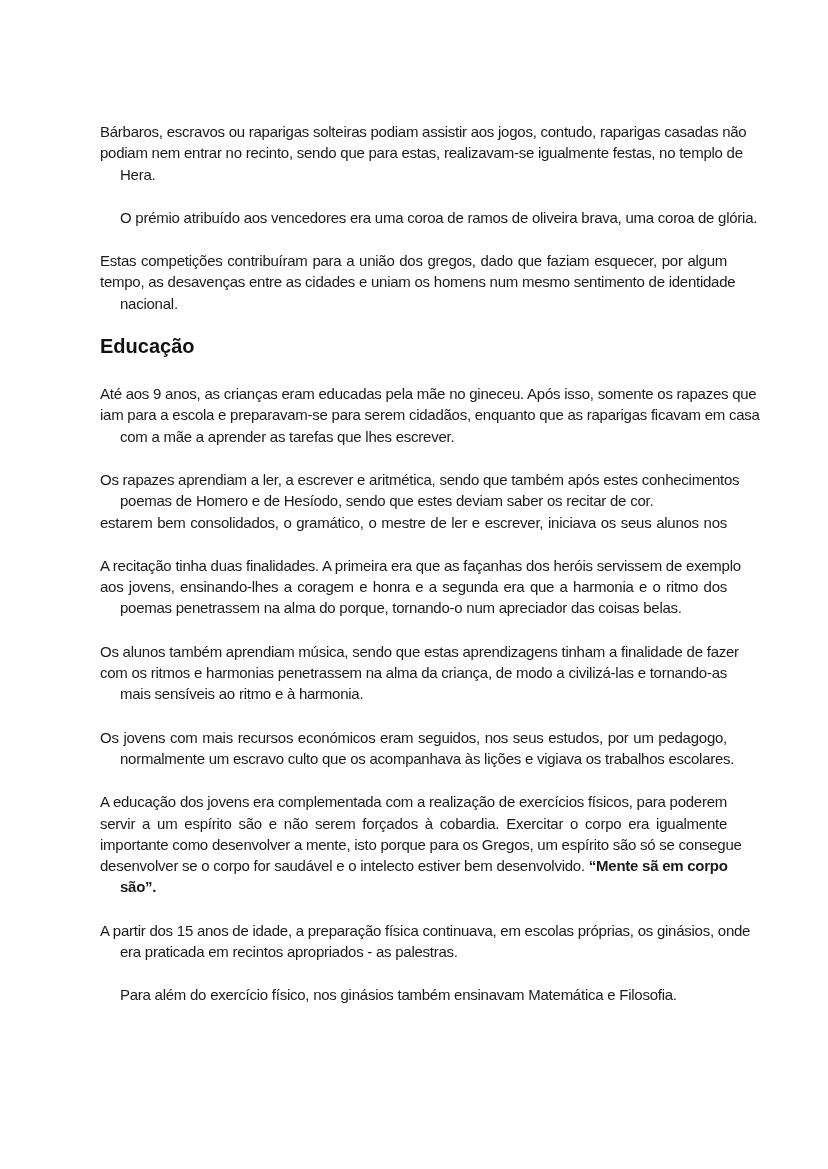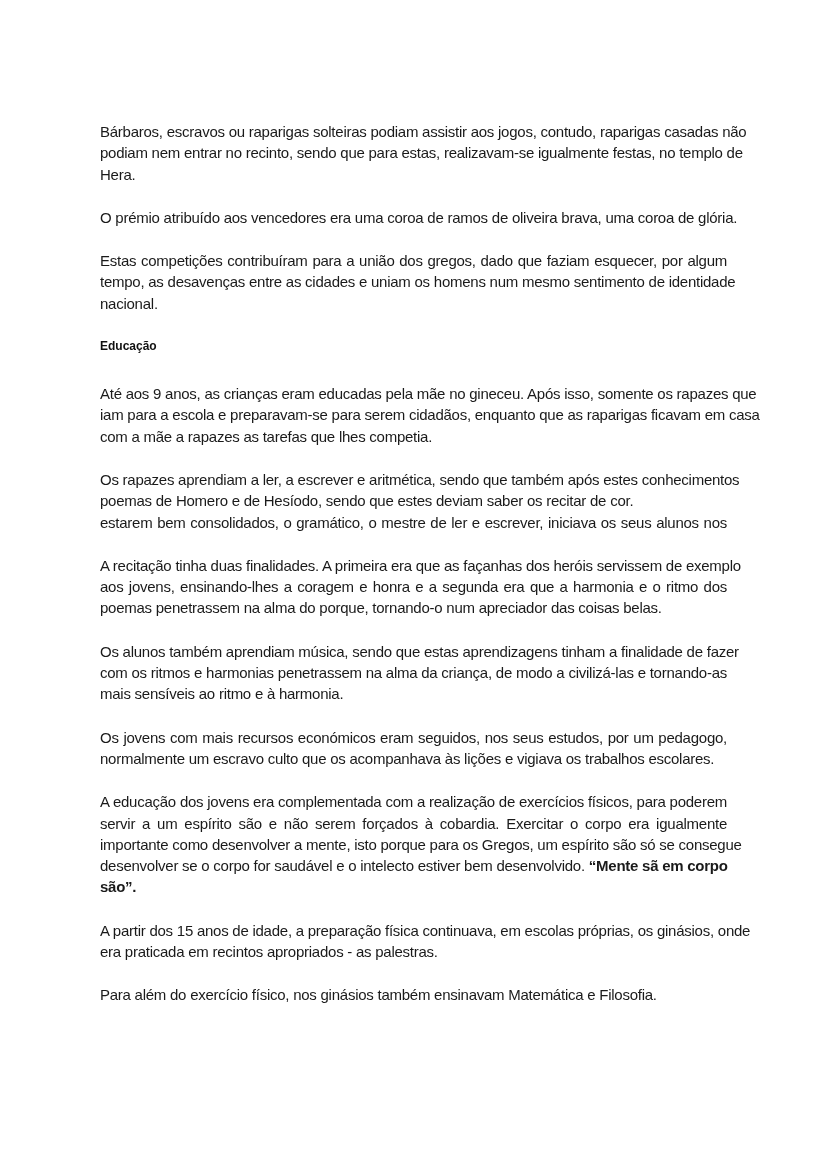--- a/index.html
+++ b/index.html
@@ -30,23 +30,24 @@
     .line {
       display: block;
       text-align: justify;
       text-align-last: justify;
       white-space: nowrap;
       height: 21.3px;
     }
     .line.last {
       text-align-last: left;
       text-align: left;
+      margin-left: 20px;
     }
     .heading {
-      font-size: 12px;
+      font-size: 20px;
       font-weight: bold;
       margin: 13px 0 27px 0;
       line-height: 20px;
       color: #111;
     }
     .bold {
       font-weight: bold;
     }
   </style>
 </head>
@@ -68,21 +69,21 @@
     <span class="line">Estas competições contribuíram para a união dos gregos, dado que faziam esquecer, por algum</span>
     <span class="line">tempo, as desavenças entre as cidades e uniam os homens num mesmo sentimento de identidade</span>
     <span class="line last">nacional.</span>
   </p>
 
   <h2 class="heading">Educação</h2>
 
   <p class="para">
     <span class="line">Até aos 9 anos, as crianças eram educadas pela mãe no gineceu. Após isso, somente os rapazes que</span>
     <span class="line">iam para a escola e preparavam-se para serem cidadãos, enquanto que as raparigas ficavam em casa</span>
-    <span class="line last">com a mãe a rapazes as tarefas que lhes competia.</span>
+    <span class="line last">com a mãe a aprender as tarefas que lhes escrever.</span>
   </p>
 
   <p class="para">
     <span class="line">Os rapazes aprendiam a ler, a escrever e aritmética, sendo que também após estes conhecimentos</span>
     <span class="line last">poemas de Homero e de Hesíodo, sendo que estes deviam saber os recitar de cor.</span>
     <span class="line">estarem bem consolidados, o gramático, o mestre de ler e escrever, iniciava os seus alunos nos</span>
   </p>
 
   <p class="para">
     <span class="line">A recitação tinha duas finalidades. A primeira era que as façanhas dos heróis servissem de exemplo</span>

